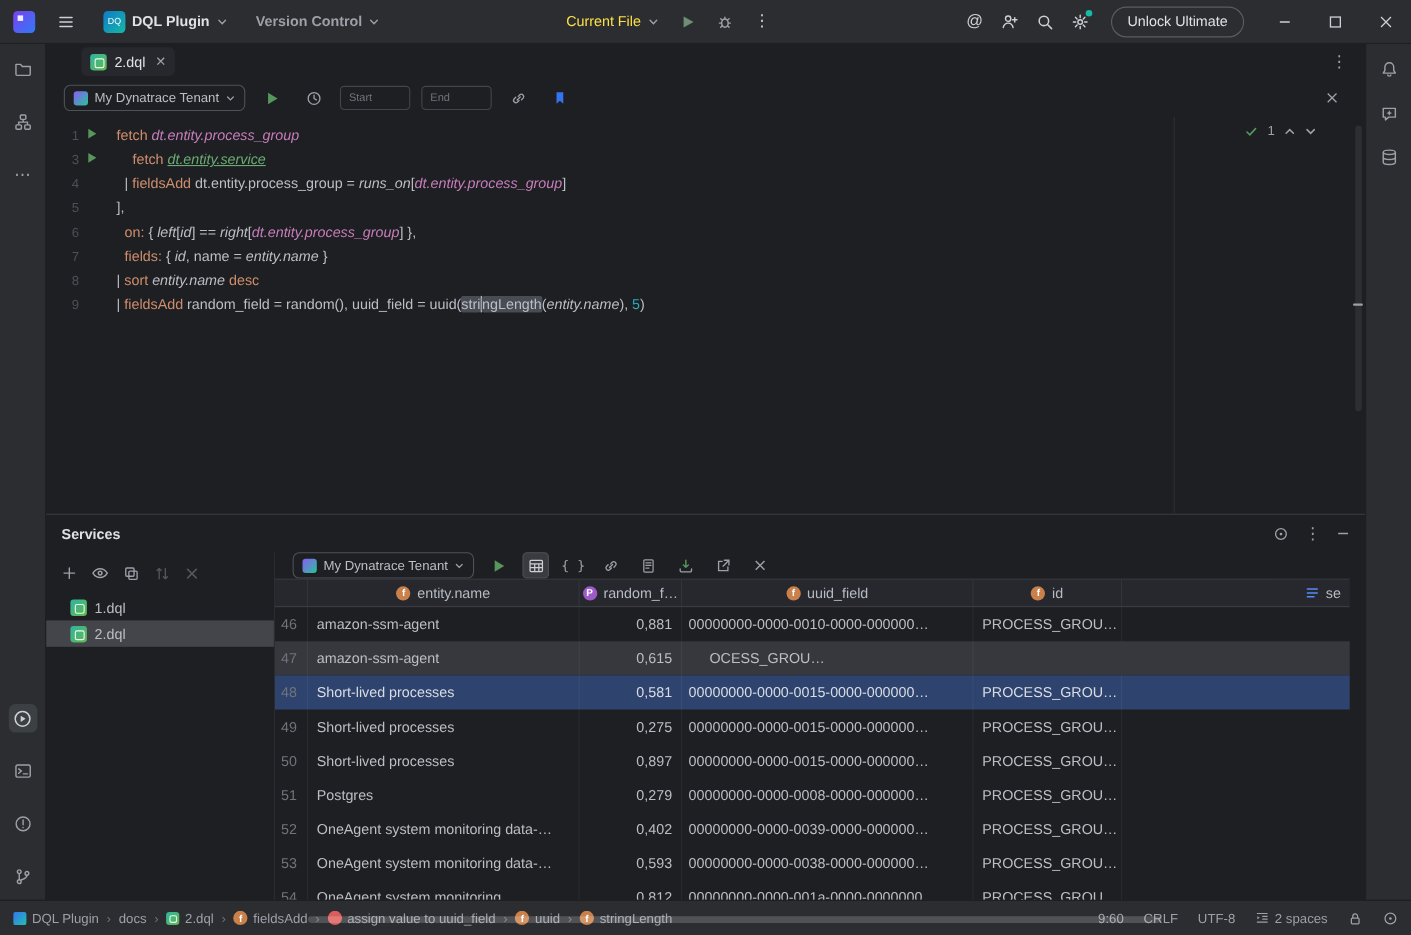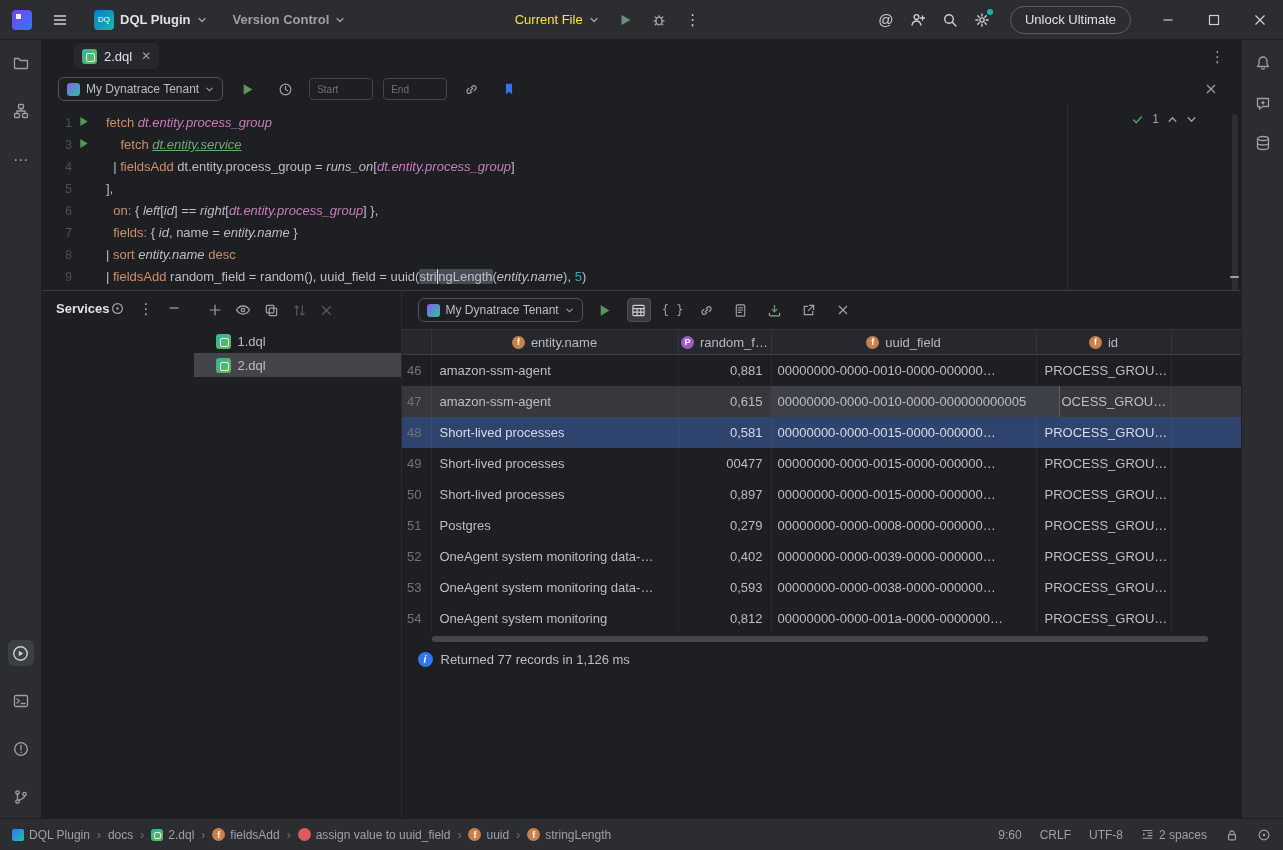--- a/index.html
+++ b/index.html
@@ -72,21 +72,21 @@
 .tk-link{color:var(--c-link-green,#6aab73);font-style:italic;text-decoration:underline}
 .tk-num{color:var(--c-number-blue,#2aacb8)}
 .tk-hl{background:#484d55;border-radius:2px}
 .caret{display:inline-block;width:1.5px;height:15px;background:#d6d9de;vertical-align:-3px}
 .margin-guide{position:absolute;left:1025px;top:0;bottom:0;width:1px;background:#2c2f33}
 .inspection{position:absolute;top:6px;right:44px;display:flex;align-items:center;gap:8px;color:#9da0a8;font-size:12px}
 .vscroll{position:absolute;right:3px;top:8px;width:6px;height:260px;background:rgba(255,255,255,.07);border-radius:3px}
 .vmark{position:absolute;right:2px;top:170px;width:9px;height:2px;background:#9da0a8;border-radius:1px}
 
 
-.services{height:528px;border-top:1px solid #393b40;display:flex;flex-direction:row;flex:0 0 auto}
+.services{height:351px;border-top:1px solid #393b40;display:flex;flex-direction:column;flex:0 0 auto}
 .svc-header{height:34px;display:flex;align-items:center;padding:0 14px;flex:0 0 auto}
 .svc-title{font-weight:600;color:#dfe1e5}
 .svc-header .hicons{margin-left:auto;display:flex;gap:14px;color:#9da0a8;align-items:center}
 .svc-body{flex:1;display:flex;min-height:0}
 .files-pane{width:208px;border-right:1px solid rgba(255,255,255,.06);display:flex;flex-direction:column;flex:0 0 auto}
 .files-toolbar{height:38px;display:flex;align-items:center;gap:13px;padding-left:14px;color:#9da0a8}
 .files-toolbar .disabled{color:#54565c}
 .file-item{height:24px;display:flex;align-items:center;gap:7px;padding-left:22px;color:#bcbec4}
 .file-item.selected{background:#43454a}
 .results-pane{flex:1;display:flex;flex-direction:column;min-width:0}
@@ -489,36 +489,35 @@
                     <span class="td td-name">amazon-ssm-agent</span>
                     <span class="td td-rand">0,881</span>
                     <span class="td td-uuid">00000000-0000-0010-0000-000000…</span>
                     <span class="td td-id">PROCESS_GROU…</span>
                     <span class="td td-se"></span>
                   </div>
                   <div class="trow hover">
                     <span class="td td-num">47</span>
                     <span class="td td-name">amazon-ssm-agent</span>
                     <span class="td td-rand">0,615</span>
-                    <span class="td td-uuid expand">00000000-0000-0010-0000-000000000005</span>
                     <span class="td td-id shifted">OCESS_GROU…</span>
                     <span class="td td-se"></span>
                   </div>
                   <div class="trow selected">
                     <span class="td td-num">48</span>
                     <span class="td td-name">Short-lived processes</span>
                     <span class="td td-rand">0,581</span>
                     <span class="td td-uuid">00000000-0000-0015-0000-000000…</span>
                     <span class="td td-id">PROCESS_GROU…</span>
                     <span class="td td-se"></span>
                   </div>
                   <div class="trow">
                     <span class="td td-num">49</span>
                     <span class="td td-name">Short-lived processes</span>
-                    <span class="td td-rand">00477</span>
+                    <span class="td td-rand">0,275</span>
                     <span class="td td-uuid">00000000-0000-0015-0000-000000…</span>
                     <span class="td td-id">PROCESS_GROU…</span>
                     <span class="td td-se"></span>
                   </div>
                   <div class="trow">
                     <span class="td td-num">50</span>
                     <span class="td td-name">Short-lived processes</span>
                     <span class="td td-rand">0,897</span>
                     <span class="td td-uuid">00000000-0000-0015-0000-000000…</span>
                     <span class="td td-id">PROCESS_GROU…</span>

